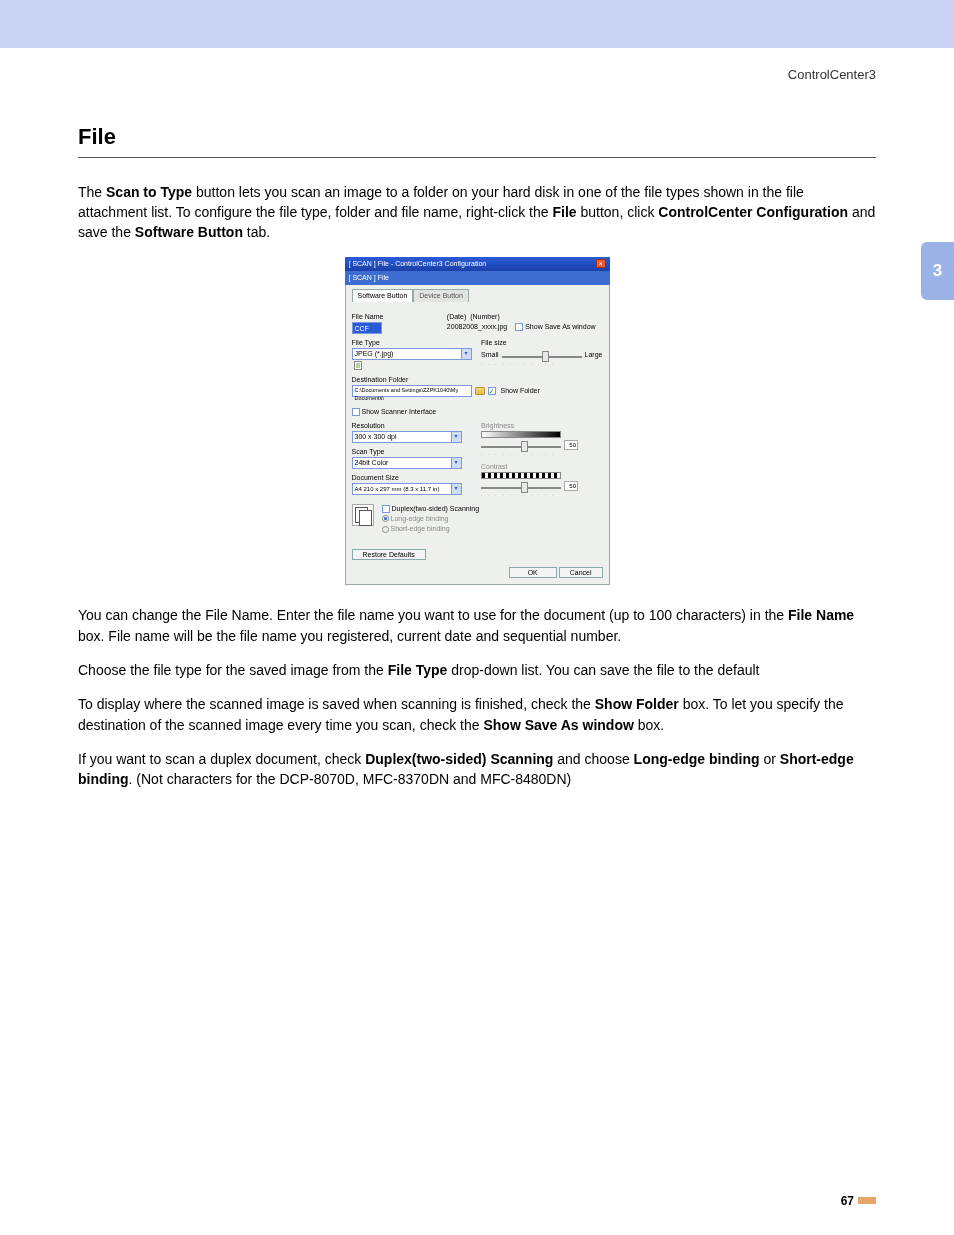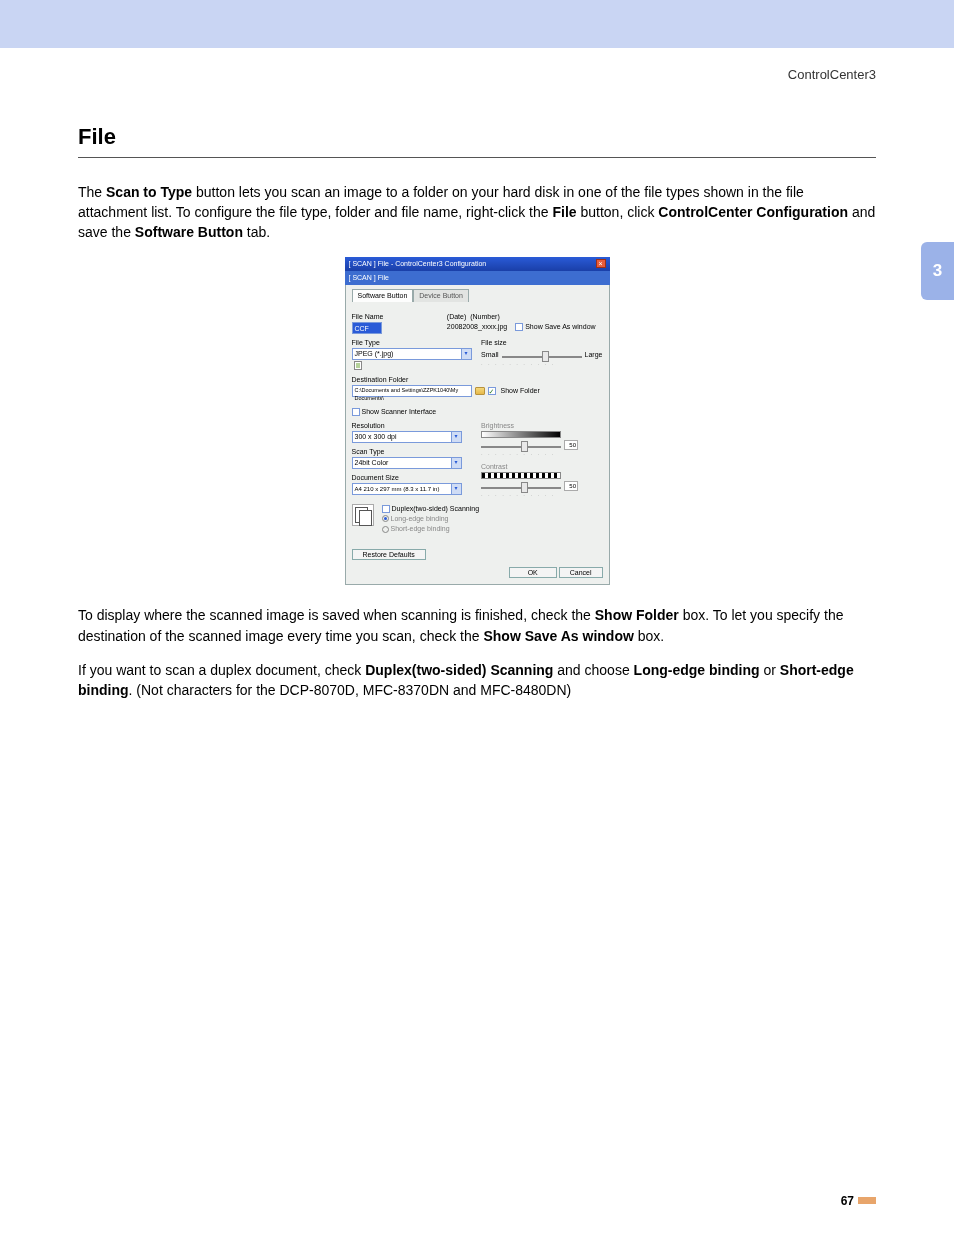--- a/index.html
+++ b/index.html
@@ -387,20 +387,26 @@
           <span class="dlg-btn">Restore Defaults</span>
         </div>
         <div class="dlg-footer">
           <span class="dlg-btn" style="padding:1px 18px">OK</span>
           <span class="dlg-btn">Cancel</span>
         </div>
       </div>
     </div>
 
     <p>
+      <span>You can change the File Name. Enter the file name you want to use for the document (up to 100 characters) in the </span><b>File Name</b><span> box. File name will be the file name you registered, current date and sequential number.</span>
+    </p>
+    <p>
+      <span>Choose the file type for the saved image from the </span><b>File Type</b><span> drop-down list. You can save the file to the default</span>
+    </p>
+    <p>
       <span>To display where the scanned image is saved when scanning is finished, check the </span><b>Show Folder</b><span> box. To let you specify the destination of the scanned image every time you scan, check the </span><b>Show Save As window</b><span> box.</span>
     </p>
     <p>
       <span>If you want to scan a duplex document, check </span><b>Duplex(two-sided) Scanning</b><span> and choose </span><b>Long-edge binding</b><span> or </span><b>Short-edge binding</b><span>. (Not characters for the DCP-8070D, MFC-8370DN and MFC-8480DN)</span>
     </p>
   </div>
 
   <div class="page-num">
     <span>67</span><span class="bar"></span>
   </div>

